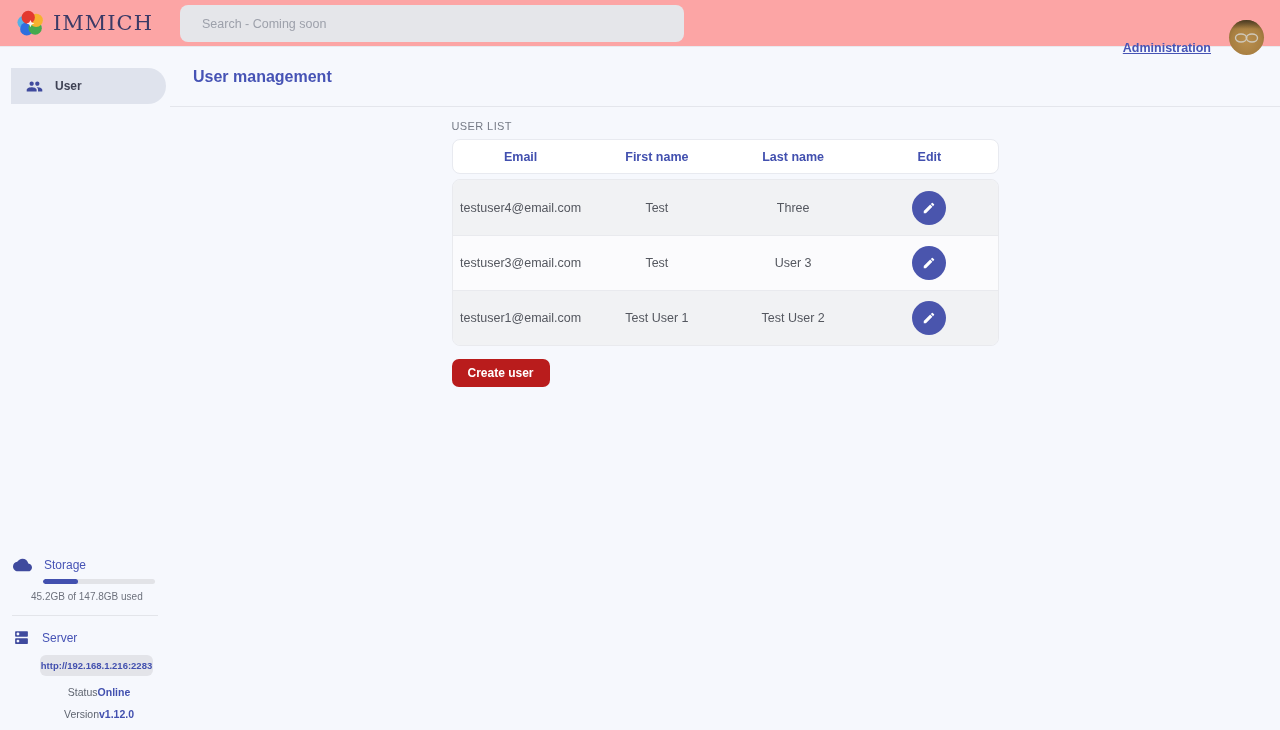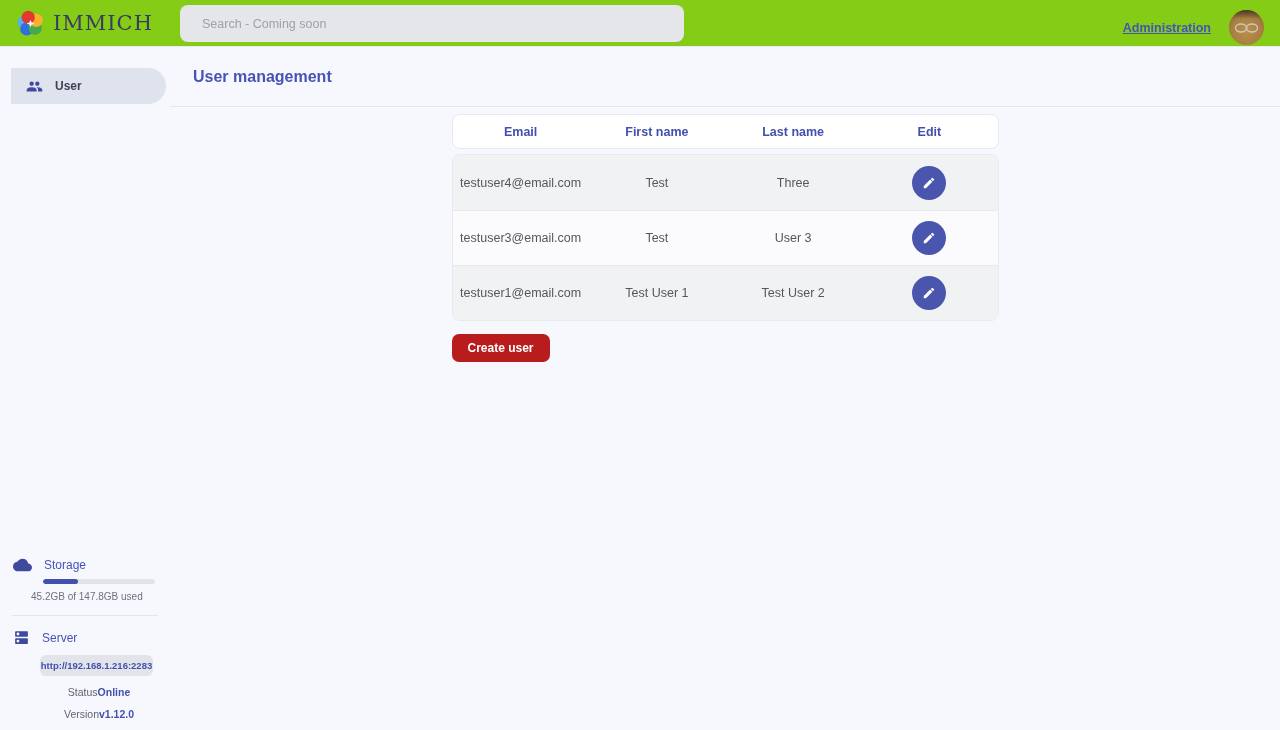--- a/index.html
+++ b/index.html
@@ -7,21 +7,21 @@
   body {
     font-family: "Liberation Sans", sans-serif;
     background: #f6f8fd;
     color: #54575f;
     position: relative;
   }
 
   
   .header {
     position: absolute; top: 0; left: 0; right: 0; height: 47px;
-    background: #84cc16;
+    background: #fca5a5;
     border-bottom: 1px solid #e8eaef;
     display: flex; align-items: center;
     z-index: 10;
   }
   .logo-wrap { display: flex; align-items: center; gap: 8px; padding-left: 16px; width: 170px; }
   .logo-text {
     font-family: "DejaVu Serif", serif;
     font-size: 21px; letter-spacing: 1px; font-weight: 500;
     color: #3a3a66;
   }
@@ -29,21 +29,21 @@
     position: absolute; left: 180px; top: 5px;
     width: 504px; height: 37px;
     background: #e5e6ea; border: none; border-radius: 8px;
     padding: 0 22px; font-size: 12.5px; color: #5a5e68;
     font-family: "Liberation Sans", sans-serif;
     outline: none;
   }
   .search-box::placeholder { color: #9da1ab; }
   .header-right {
     position: absolute; right: 16px; top: 0; height: 55px;
-    display: flex; align-items: center; gap: 18px;
+    display: flex; align-items: flex-end; gap: 18px;
   }
   .admin-link {
     font-size: 12.5px; font-weight: 700; color: #4754b5;
     text-decoration: underline; cursor: pointer;
   }
   .avatar {
     width: 35px; height: 35px; border-radius: 50%;
     overflow: hidden; cursor: pointer;
     background: radial-gradient(circle at 50% 60%, #b98f4e 0%, #a87f41 55%, #7c5c2e 100%);
     position: relative;
@@ -217,20 +217,21 @@
       </div>
     </div>
   </div>
 
   <div class="main">
     <div class="page-title-bar">
       <span class="page-title">User management</span>
     </div>
 
     <div class="content">
+      <div class="section-label">USER LIST</div>
 
       <div class="table-head">
         <div class="cell">Email</div>
         <div class="cell">First name</div>
         <div class="cell">Last name</div>
         <div class="cell">Edit</div>
       </div>
 
       <div class="table-body">
         <div class="user-row">

